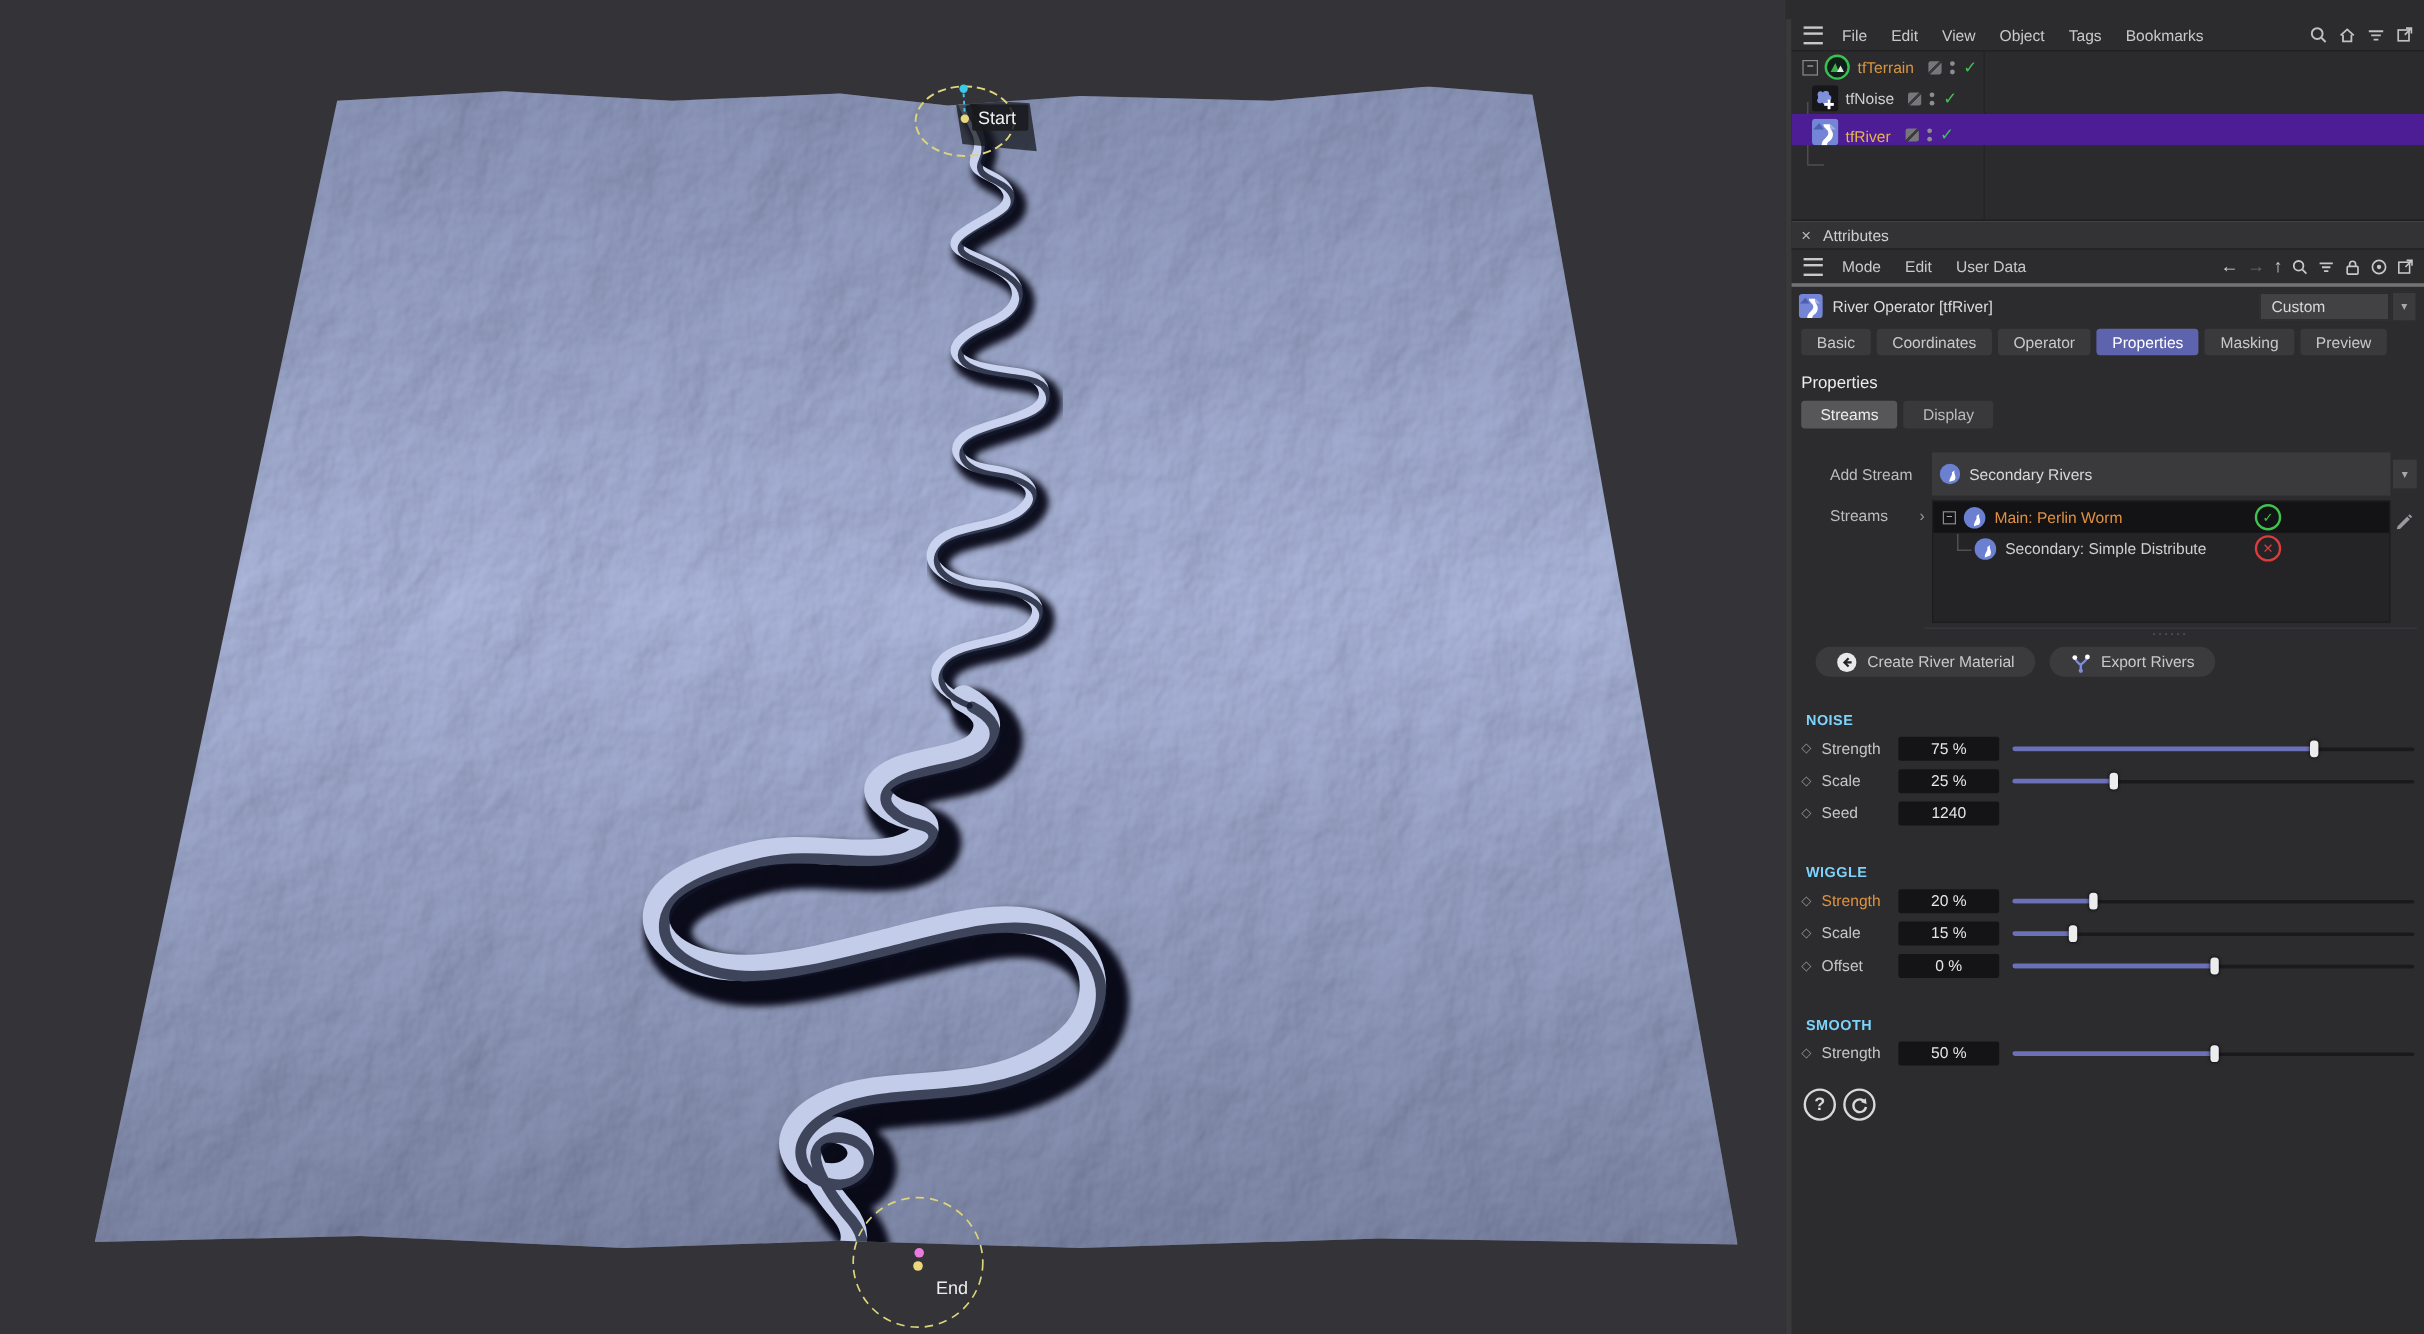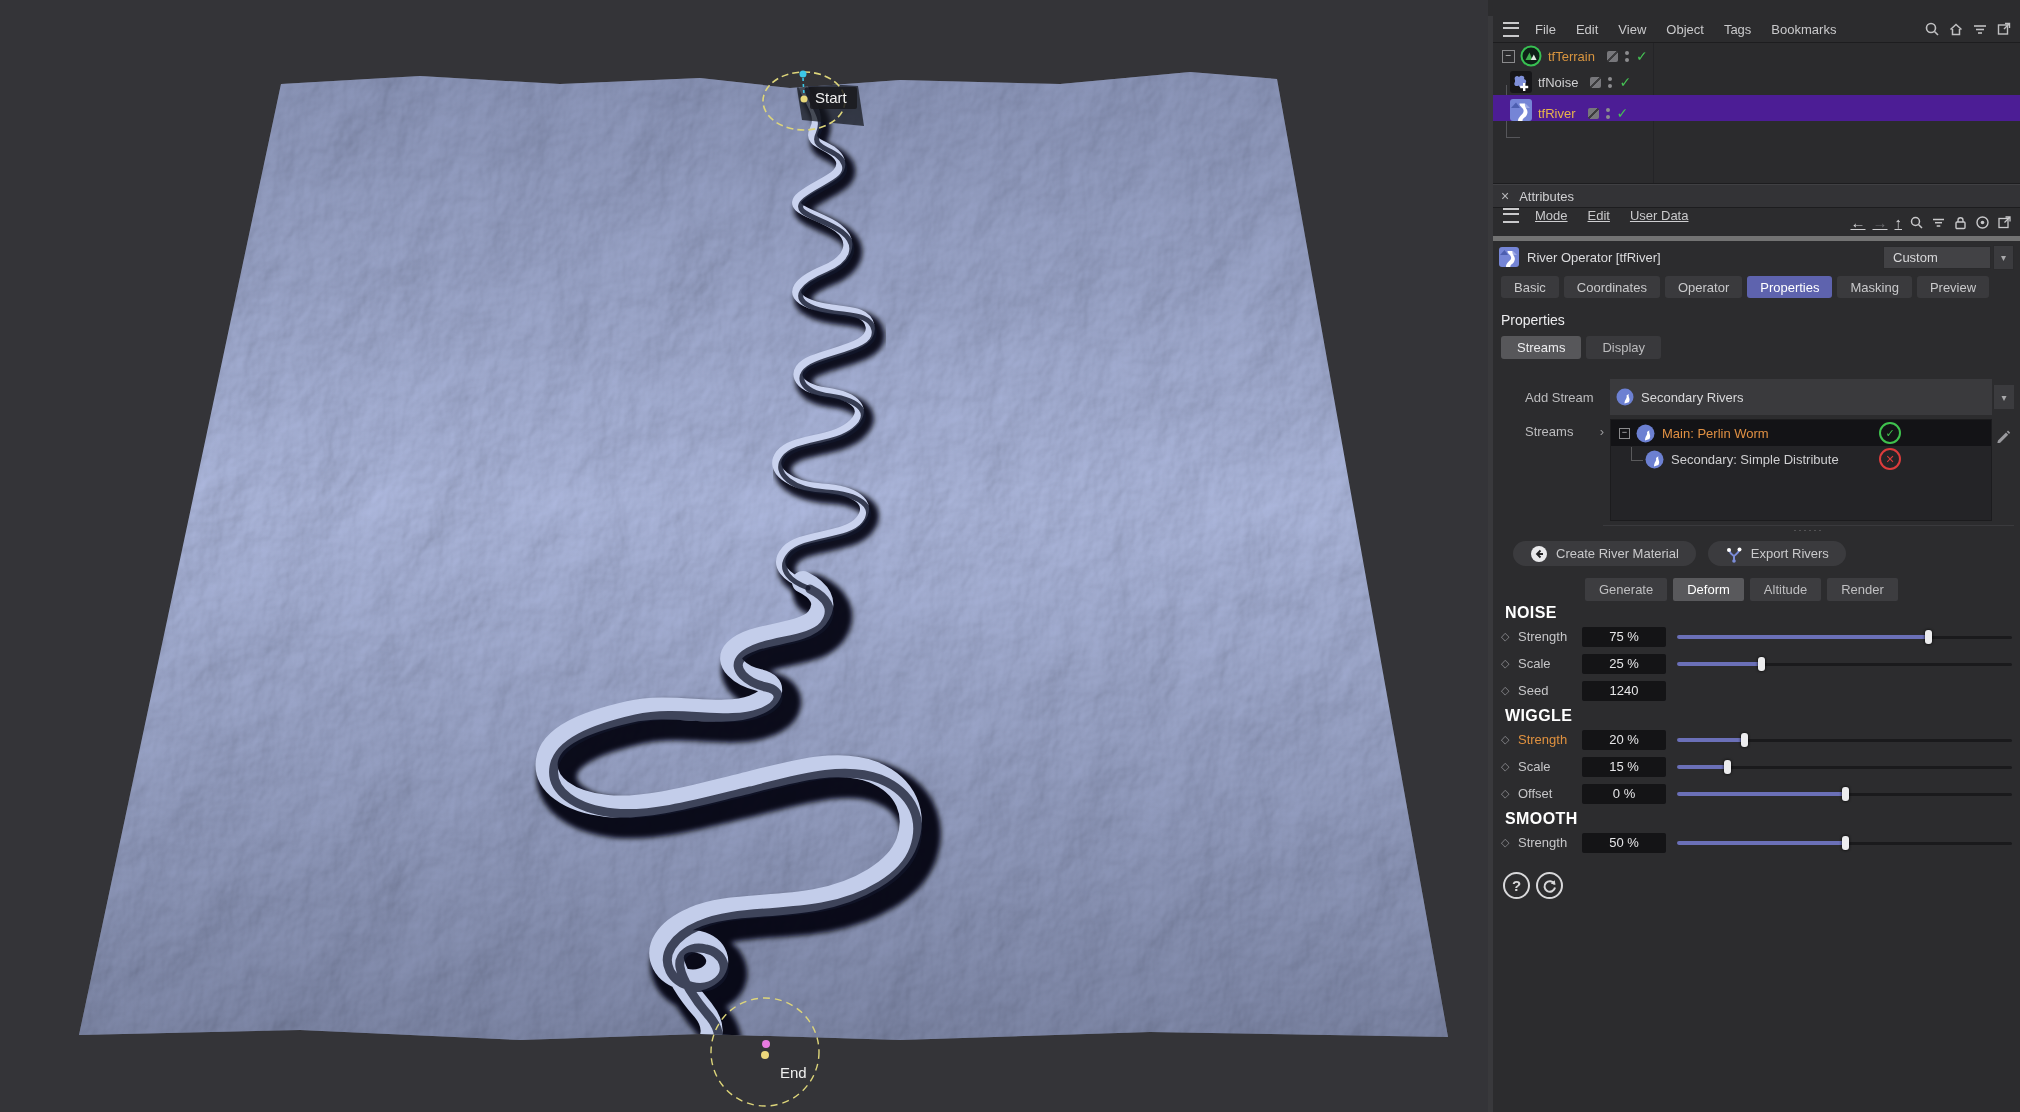--- a/index.html
+++ b/index.html
@@ -29,21 +29,21 @@
   .oname.bright{color:#e8b54b;}
   .octrl{display:flex;align-items:center;gap:7px;margin-left:6px;}
   .slashsq{width:11px;height:11px;border-radius:2px;background:linear-gradient(135deg,#77777b 42%,#3c3c3e 42%,#3c3c3e 58%,#77777b 58%);}
   .vdots{display:flex;flex-direction:column;gap:3px;}
   .vdots i{width:4px;height:4px;border-radius:50%;background:#8d8d8f;}
   .chk{color:#45c254;font-weight:bold;font-size:14px;}
   .tline{position:absolute;border-color:#56565a!important;}
   
   .attr-title{height:22px;display:flex;align-items:center;background:#333336;border-top:1px solid #404043;border-bottom:1px solid #1d1d1f;padding:0 8px;gap:10px;}
   .xclose{color:#b9b9bb;font-size:14px;line-height:1;}
-  .attrmenu{height:28px;display:flex;border-bottom:5px solid #737373;padding:0 6px;text-decoration:underline;}
+  .attrmenu{height:28px;display:flex;align-items:center;border-bottom:3px solid #737373;padding:0 6px;}
   .aicons{margin-left:auto;display:flex;align-items:center;gap:7px;padding-right:2px;font-size:15px;}
   .aicons .dim{color:#6a6a6d;}
   .aicons .lit{color:#d8d8da;}
   .objrow{height:32px;display:flex;align-items:center;padding:0 6px;}
   .objrow .lbl{margin-left:8px;color:#dcdcde;}
   .preset{margin-left:auto;display:flex;align-items:center;}
   .pbox{width:88px;height:21px;background:#424245;border:1px solid #2a2a2c;display:flex;align-items:center;padding:0 9px;color:#d8d8da;}
   .parr{width:19px;height:23px;background:#3b3b3e;border:1px solid #2a2a2c;margin-left:2px;display:flex;align-items:center;justify-content:center;color:#a8a8aa;font-size:10px;}
   .tabs{display:flex;gap:5px;padding:3px 8px 4px 8px;}
   .tab{height:22px;padding:0 13px;background:#3a3a3d;border-radius:3px;display:flex;align-items:center;color:#c9c9cb;}
@@ -66,21 +66,21 @@
   .okc.ok{border:2px solid #3fc24e;color:#3fc24e;}
   .okc.no{border:2px solid #dc3c3c;color:#dc3c3c;}
   .elb{width:11px;height:13px;border-left:1px solid #5a5a5c;border-bottom:1px solid #5a5a5c;margin:-10px 0 0 20px;}
   .pencil{width:22px;display:flex;justify-content:center;padding-top:8px;}
   .splitter{margin:4px 6px 0 110px;border-top:1px solid #3a3a3d;text-align:center;color:#808083;font-size:9px;letter-spacing:2px;line-height:8px;height:9px;}
   .pills{display:flex;gap:12px;padding:6px 0 0 20px;}
   .pill{height:25px;border-radius:13px;background:#3b3b3e;display:flex;align-items:center;gap:8px;padding:0 17px;color:#c9c9cb;}
   .modebtns{display:flex;gap:6px;padding:12px 0 0 92px;}
   .mbtn{height:23px;background:#3d3d40;border-radius:2px;display:flex;align-items:center;padding:0 14px;color:#bfbfc1;}
   .mbtn.active{background:#59595c;color:#fff;}
-  .shdr{margin-top:2px;height:20px;display:flex;align-items:center;padding-left:12px;font-weight:bold;font-size:16px;letter-spacing:.4px;color:#ffffff;}
+  .shdr{margin-top:26px;height:20px;display:flex;align-items:center;padding-left:12px;font-weight:bold;font-size:12px;letter-spacing:.4px;color:#7dd3fc;}
   .prow{display:flex;align-items:center;height:27px;padding-left:8px;}
   .dia{width:17px;color:#8e8e92;font-size:11px;}
   .plabel{width:64px;color:#c6c6c8;}
   .plabel.hl{color:#e0913f;}
   .pval{width:84px;height:20px;background:#141416;border-radius:2px;color:#e6e6e8;display:flex;align-items:center;justify-content:center;margin-right:11px;}
   .pslider{position:relative;flex:1;height:16px;margin-right:8px;}
   .s-track{position:absolute;left:0;right:0;top:7px;height:3px;background:#1a1a1c;border-radius:2px;}
   .s-fill{position:absolute;left:0;top:6px;height:4px;background:#6b70b8;border-radius:2px;}
   .s-handle{position:absolute;top:1px;width:7px;height:14px;background:#ececee;border-radius:3px;box-shadow:0 0 3px #000;}
   .helprow{display:flex;gap:6px;padding:16px 0 0 10px;}
@@ -364,26 +364,20 @@
         <svg class="ic" width="18" height="18">
             <path d="M9,16 V11 M9,11 C7,9.5 5.5,9 4.5,6 M9,11 C11,9 13,8.5 14,5.5" fill="none" stroke="#7b8cd8" stroke-width="2"></path>
             <circle cx="4" cy="5" r="2" fill="#fff"></circle>
             <circle cx="14.5" cy="4.5" r="2" fill="#fff"></circle>
             <circle cx="9" cy="16" r="1.8" fill="#7b8cd8"></circle>
           </svg>
         <span>Export Rivers</span>
       </span>
     </div>
 
-    <div class="modebtns">
-      <span class="mbtn">Generate</span>
-      <span class="mbtn active">Deform</span>
-      <span class="mbtn">Altitude</span>
-      <span class="mbtn">Render</span>
-    </div>
 
     <div class="shdr">NOISE</div>
     <div class="prow">
       <span class="dia">◇</span>
       <span class="plabel">Strength</span>
       <span class="pval">75 %</span>
       <span class="pslider">
           <span class="s-track"></span>
           <span class="s-fill" style="width: 75%;"></span>
           <span class="s-handle" style="left: calc(75% - 3px);"></span>

